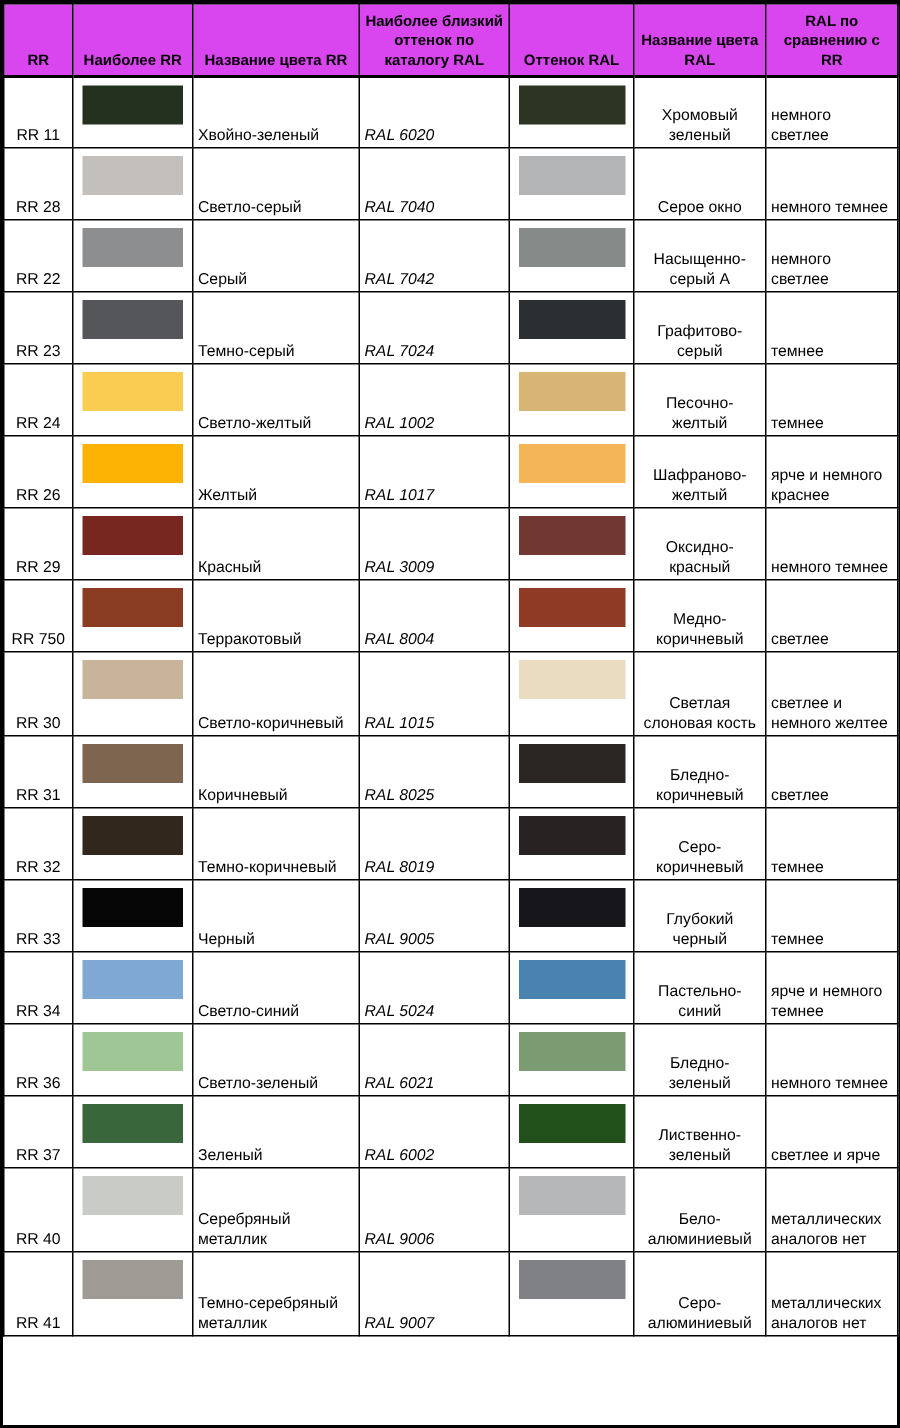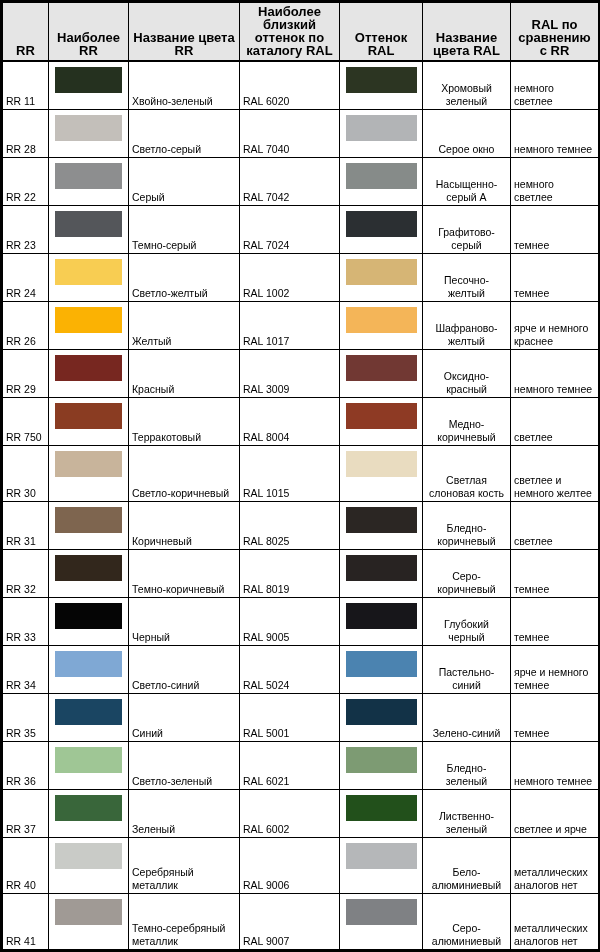--- a/index.html
+++ b/index.html
@@ -32,49 +32,49 @@
   table.grid col.c-rrsw      { width: 80px; }
   table.grid col.c-rrname    { width: 111px; }
   table.grid col.c-ral       { width: 100px; }
   table.grid col.c-ralsw     { width: 83px; }
   table.grid col.c-ralname   { width: 88px; }
   table.grid col.c-cmp       { width: 88px; }
 
   thead th {
     border: 1px solid #000000;
     border-bottom: 2px solid #000000;
-    font-size: 13px;
+    font-size: 10px;
     font-weight: bold;
     text-align: center;
     vertical-align: bottom;
     padding: 2px 3px 3px 3px;
     height: 48px;
     line-height: 13px;
     box-sizing: border-box;
-    background: #e5e5e5;
+    background: #d946ef;
   }
   thead th.lead {
     text-align: center;
   }
 
   tbody td {
     border: 1px solid #000000;
     font-size: 10.5px;
     line-height: 13px;
     padding: 1px 3px;
     box-sizing: border-box;
     vertical-align: bottom;
     background: #ffffff;
   }
   tbody tr { height: 48px; }
   tbody tr.tall { height: 56px; }
 
-  td.cell-code    { vertical-align: bottom; white-space: nowrap; }
+  td.cell-code    { vertical-align: bottom; white-space: nowrap; text-align: center; }
   td.cell-name    { vertical-align: bottom; }
-  td.cell-ralcode { vertical-align: bottom; white-space: nowrap; }
+  td.cell-ralcode { vertical-align: bottom; white-space: nowrap; font-style: italic; }
   td.cell-ralname { vertical-align: bottom; text-align: center; }
   td.cell-cmp     { vertical-align: bottom; }
 
   td.cell-sw {
     padding: 0;
     vertical-align: top;
     text-align: center;
   }
   .swatch {
     display: block;
@@ -273,33 +273,20 @@
           </td>
           <td class="cell-name">Светло-синий</td>
           <td class="cell-ralcode">RAL 5024</td>
           <td class="cell-sw">
             <span class="swatch ral" style="background: rgb(75, 131, 176);"></span>
           </td>
           <td class="cell-ralname">Пастельно-синий</td>
           <td class="cell-cmp">ярче и немного темнее</td>
         </tr>
         <tr>
-          <td class="cell-code">RR 35</td>
-          <td class="cell-sw">
-            <span class="swatch rr" style="background: rgb(26, 69, 98);"></span>
-          </td>
-          <td class="cell-name">Синий</td>
-          <td class="cell-ralcode">RAL 5001</td>
-          <td class="cell-sw">
-            <span class="swatch ral" style="background: rgb(18, 50, 71);"></span>
-          </td>
-          <td class="cell-ralname">Зелено-синий</td>
-          <td class="cell-cmp">темнее</td>
-        </tr>
-        <tr>
           <td class="cell-code">RR 36</td>
           <td class="cell-sw">
             <span class="swatch rr" style="background: rgb(159, 198, 149);"></span>
           </td>
           <td class="cell-name">Светло-зеленый</td>
           <td class="cell-ralcode">RAL 6021</td>
           <td class="cell-sw">
             <span class="swatch ral" style="background: rgb(125, 155, 115);"></span>
           </td>
           <td class="cell-ralname">Бледно-зеленый</td>

